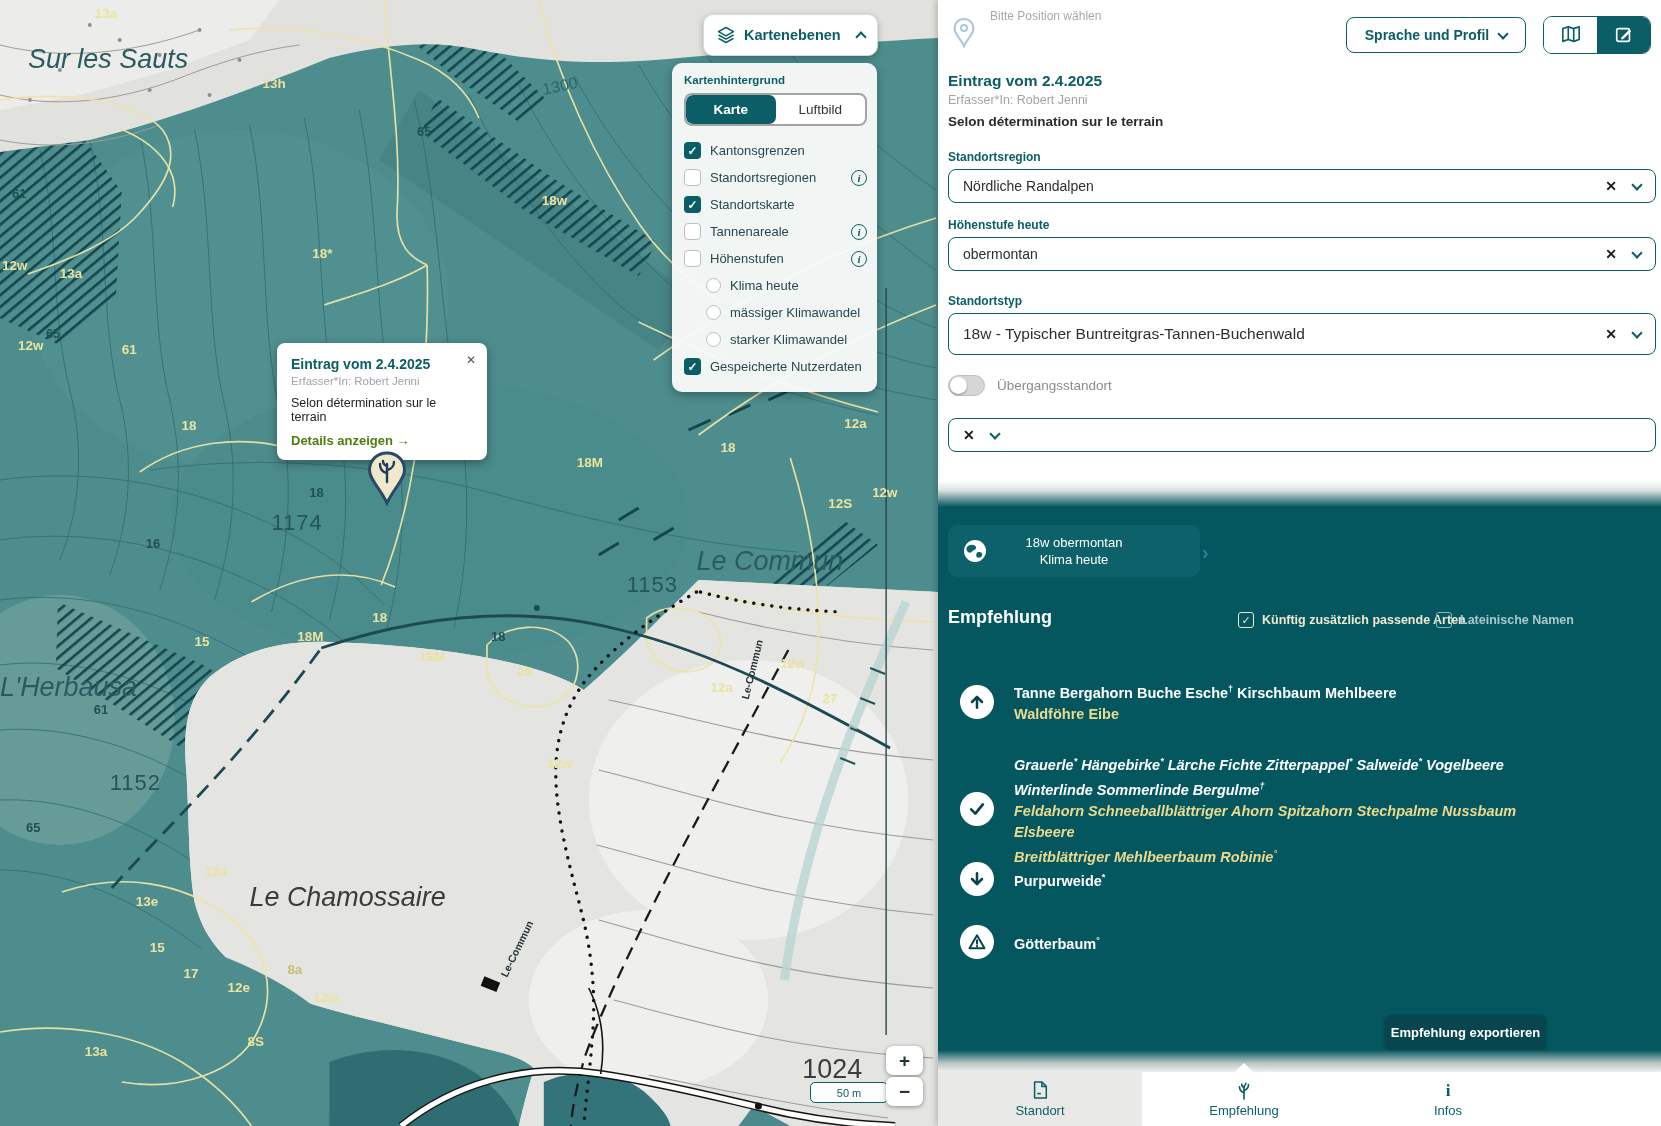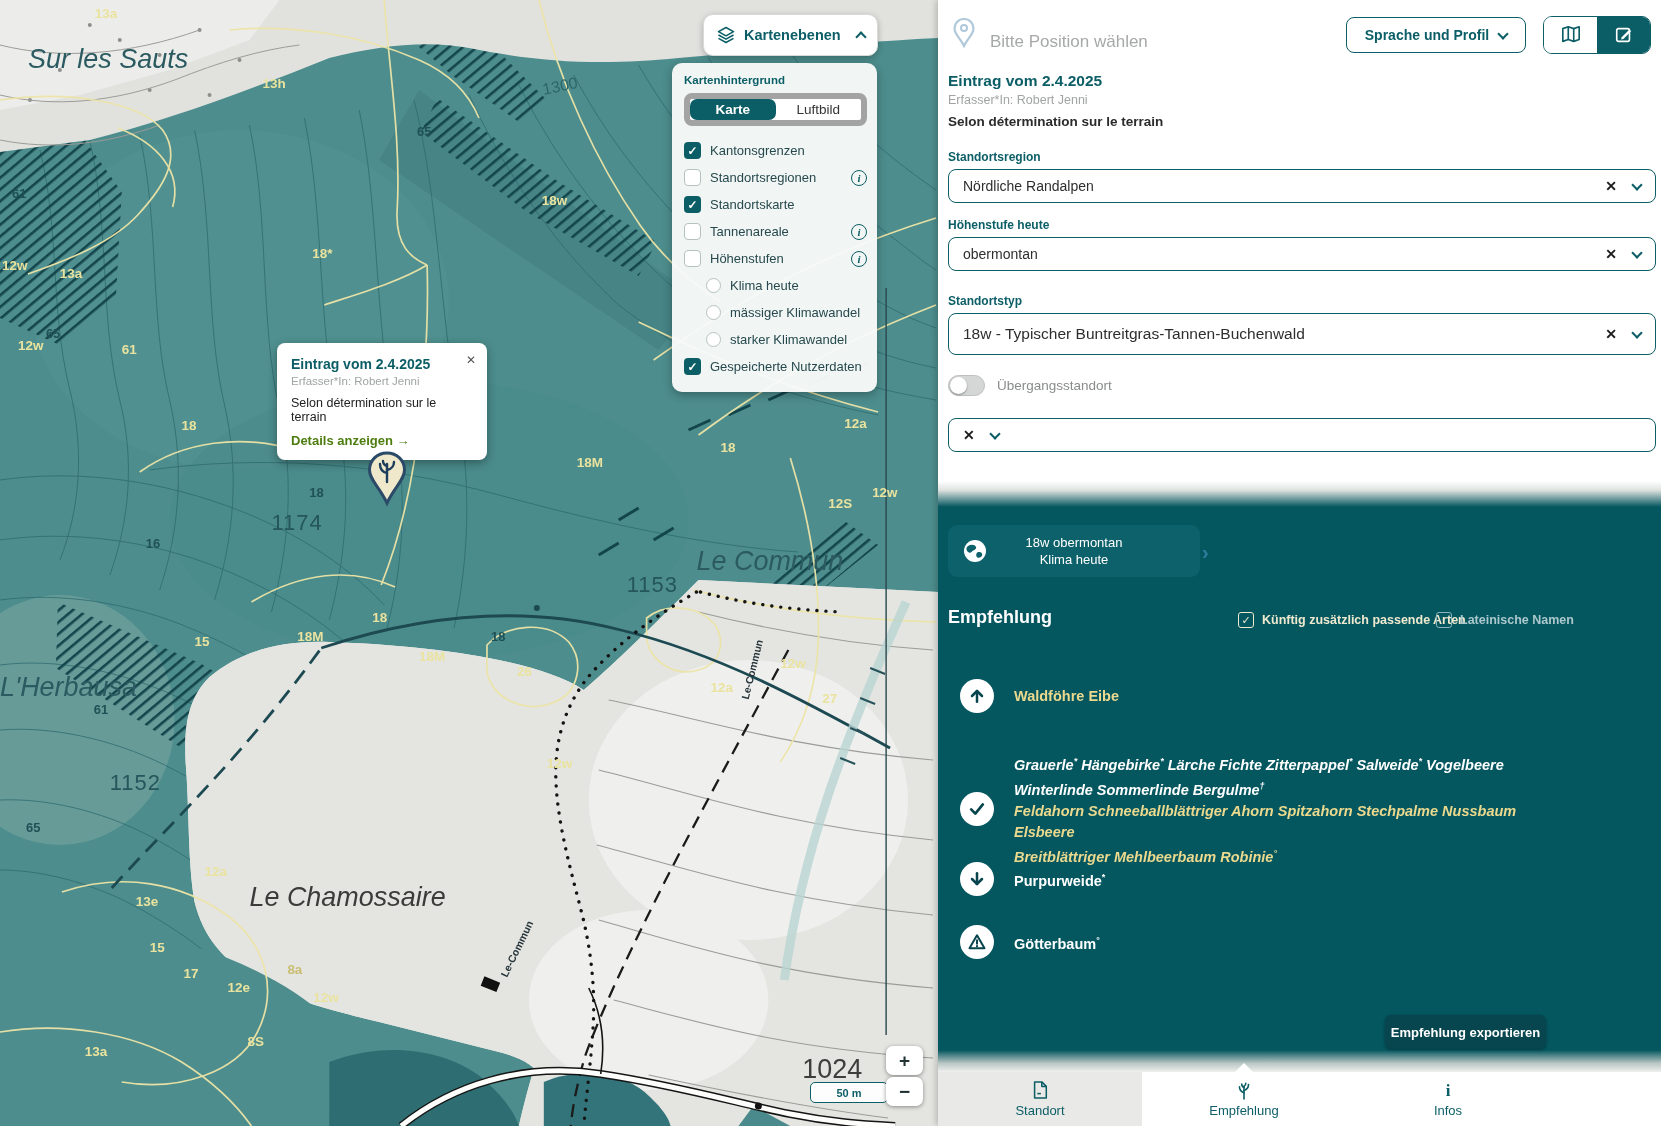--- a/index.html
+++ b/index.html
@@ -24,21 +24,21 @@
     border:1px solid #d7dbd9; border-radius:10px; box-shadow:0 2px 6px rgba(0,0,0,.25);
     display:flex; align-items:center; gap:8px; padding:0 12px; cursor:pointer; }
   .layers-btn .lbl { color:#0c5e66; font-size:14.5px; font-weight:700; }
   .chv { width:8px; height:8px; border-right:2px solid #0c5e66; border-bottom:2px solid #0c5e66; display:inline-block; }
   .chv.up { transform:rotate(-135deg); margin-top:4px; }
   .chv.down { transform:rotate(45deg); margin-top:-3px; }
 
   .layers-panel { position:absolute; left:672px; top:63px; width:205px; background:rgba(247,250,249,.97);
     border-radius:10px; box-shadow:0 3px 10px rgba(0,0,0,.3); padding:11px 10px 12px 12px; }
   .lp-title { color:#0c5e66; font-size:11.5px; font-weight:700; margin-bottom:7px; }
-  .seg { display:flex; height:33px; border:6px solid #a3a3a3; border-radius:8px; overflow:hidden; background:#fff; }
+  .seg { display:flex; height:33px; border:2px solid #a3a3a3; border-radius:8px; overflow:hidden; background:#fff; }
   .seg > div { flex:1; display:flex; align-items:center; justify-content:center; font-size:13.5px; cursor:pointer; color:#333; }
   .seg > div.on { background:#0c5e66; color:#fff; font-weight:600; border-radius:7px; }
   .lp-rows { margin-top:11px; }
   .lp-row { display:flex; align-items:center; gap:9px; height:27px; font-size:13px; color:#27494d; }
   .lp-row.indent { padding-left:22px; }
   .box { width:17px; height:17px; border-radius:4px; flex:0 0 auto; display:flex; align-items:center; justify-content:center; }
   .box.on { background:#0c5e66; color:#fff; font-size:12px; font-weight:700; }
   .box.off { background:#fff; border:1.5px solid #b6c2c2; }
   .radio { width:15px; height:15px; border-radius:50%; border:1.5px solid #b6c2c2; background:#fff; flex:0 0 auto; }
   .inf { margin-left:auto; width:16px; height:16px; border:1.3px solid #0c5e66; border-radius:50%; color:#0c5e66;
@@ -51,29 +51,29 @@
     border-left:9px solid transparent; border-right:9px solid transparent; border-top:9px solid #fff; }
   .popup .t { color:#0c5e66; font-size:14px; font-weight:700; }
   .popup .a { color:#9fa4a4; font-size:11.5px; margin-top:3px; }
   .popup .n { color:#222; font-size:12.5px; margin-top:9px; }
   .popup .l { color:#4d7c0f; font-size:13px; font-weight:600; margin-top:9px; cursor:pointer; }
   .popup .x { position:absolute; right:11px; top:10px; color:#555; font-size:12px; cursor:pointer; }
 
   .marker { position:absolute; left:367px; top:451px; }
   .scalebar { position:absolute; left:810px; top:1082px; width:78px; height:21px; background:rgba(255,255,255,.93);
     border:1.5px solid #0c5e66; border-radius:5px; display:flex; align-items:center; justify-content:center;
-    font-size:11px; font-weight:700; color:#0c5e66; }
+    font-size:11px; font-weight:400; color:#0c5e66; }
   .zbtn { position:absolute; left:886px; width:37px; height:29px; background:#fff; border-radius:7px;
     box-shadow:0 1px 4px rgba(0,0,0,.4); display:flex; align-items:center; justify-content:center;
     font-size:19px; font-weight:700; color:#233; cursor:pointer; }
 
   
   .rp { position:absolute; left:938px; top:0; width:723px; height:1126px; background:#fff; box-shadow:-2px 0 6px rgba(0,0,0,.2); }
   .hint-pin { position:absolute; left:14px; top:17px; }
-  .hint-txt { position:absolute; left:52px; top:32px; color:#a7a9a9; font-size:17px; }
+  .hint-txt { position:absolute; left:52px; top:9px; color:#a7a9a9; font-size:12px; }
   .profile-btn { position:absolute; left:408px; top:17px; width:180px; height:36px; border:1.5px solid #0c5e66;
     border-radius:8px; display:flex; align-items:center; justify-content:center; gap:10px;
     color:#0c5e66; font-size:14px; font-weight:600; background:#fff; cursor:pointer; }
   .view-toggle { position:absolute; left:605px; top:16px; width:108px; height:38px; border:1.5px solid #0c5e66;
     border-radius:9px; overflow:hidden; display:flex; }
   .view-toggle > div { flex:1; display:flex; align-items:center; justify-content:center; cursor:pointer; background:#fff; }
   .view-toggle > div.on { background:#0c5e66; }
 
   .entry-t { position:absolute; left:10px; top:72px; color:#0c5e66; font-size:15.5px; font-weight:700; }
   .entry-a { position:absolute; left:10px; top:93px; color:#a2a4a4; font-size:12.5px; }
@@ -523,20 +523,21 @@
         <div class="sp-row" style="top: 198px;">
           <span class="sp-ic">
             <svg width="20" height="20" viewBox="0 0 24 24">
               <g fill="none" stroke="#07444d" stroke-width="3" stroke-linecap="round" stroke-linejoin="round">
                 <path d="M12 19V6"></path>
                 <path d="M6 12l6-6 6 6"></path>
               </g>
             </svg>
           </span>
        <div class="sp-tx">
+            <div class="now">Tanne Bergahorn Buche Esche<sup>†</sup> Kirschbaum Mehlbeere</div>
             <div class="future">Waldföhre Eibe</div>
           </div>
         </div>
         <div class="sp-row" style="top: 270px; font-style: italic;">
           <span class="sp-ic">
             <svg width="20" height="20" viewBox="0 0 24 24">
               <path d="M5 12.5l5 5 9-11" fill="none" stroke="#07444d" stroke-width="3.2" stroke-linecap="round" stroke-linejoin="round"></path>
             </svg>
           </span>
        <div class="sp-tx">

